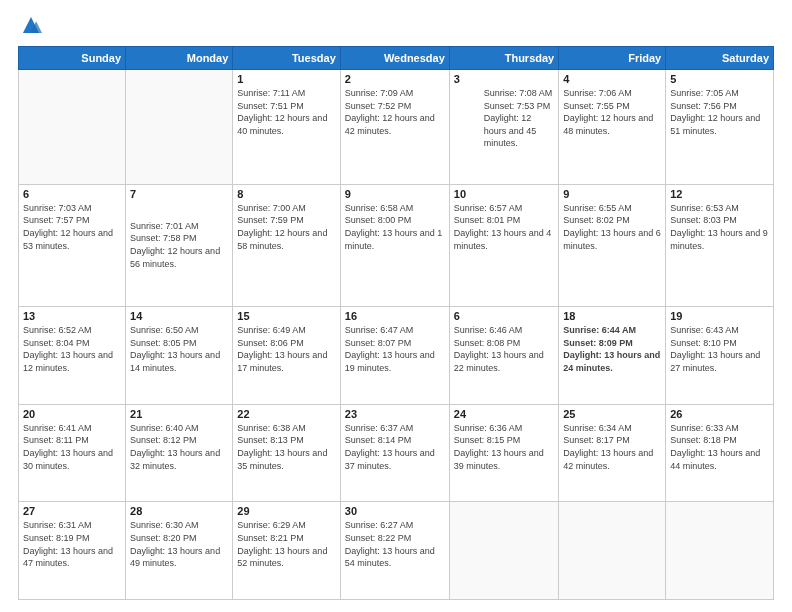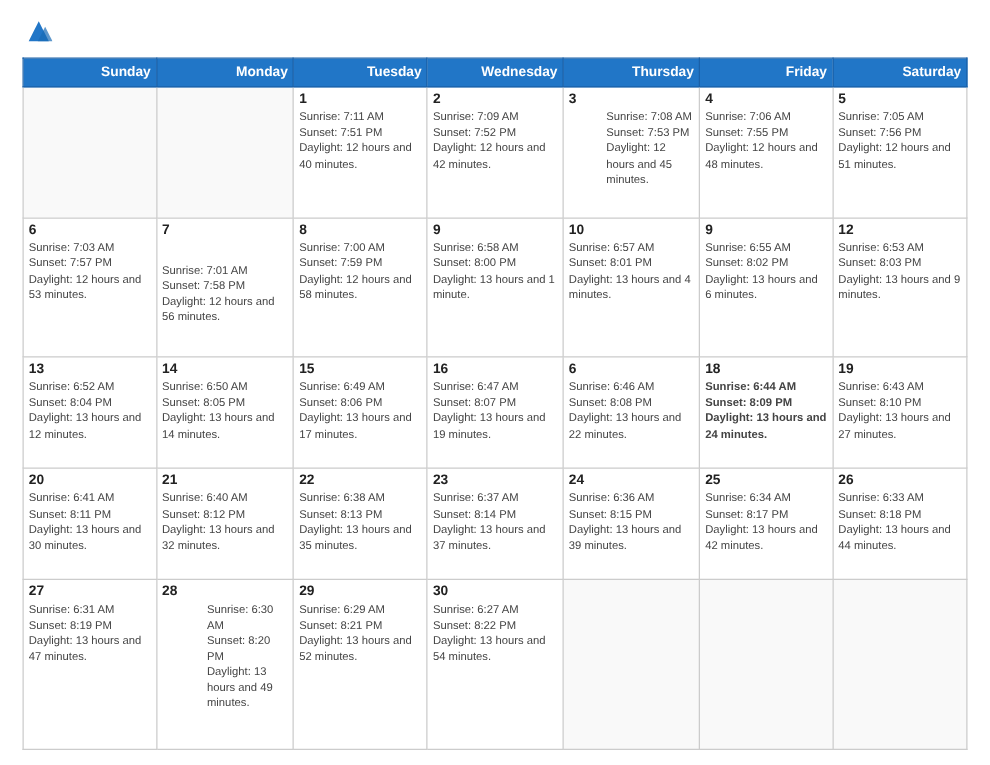--- a/index.html
+++ b/index.html
@@ -302,21 +302,21 @@
         </tr>
         <tr>
           <td>
             <span class="day-number">27</span>
             <div class="day-info" style="white-space: pre-line;">Sunrise: 6:31 AM
 Sunset: 8:19 PM
 Daylight: 13 hours and 47 minutes.</div>
           </td>
           <td>
             <span class="day-number">28</span>
-            <div class="day-info" style="white-space: pre-line; margin-left: 36px;">Sunrise: 6:30 AM
+            <div class="day-info" style="white-space: pre-line;">Sunrise: 6:30 AM
 Sunset: 8:20 PM
 Daylight: 13 hours and 49 minutes.</div>
           </td>
           <td>
             <span class="day-number">29</span>
             <div class="day-info" style="white-space: pre-line;">Sunrise: 6:29 AM
 Sunset: 8:21 PM
 Daylight: 13 hours and 52 minutes.</div>
           </td>
           <td>

